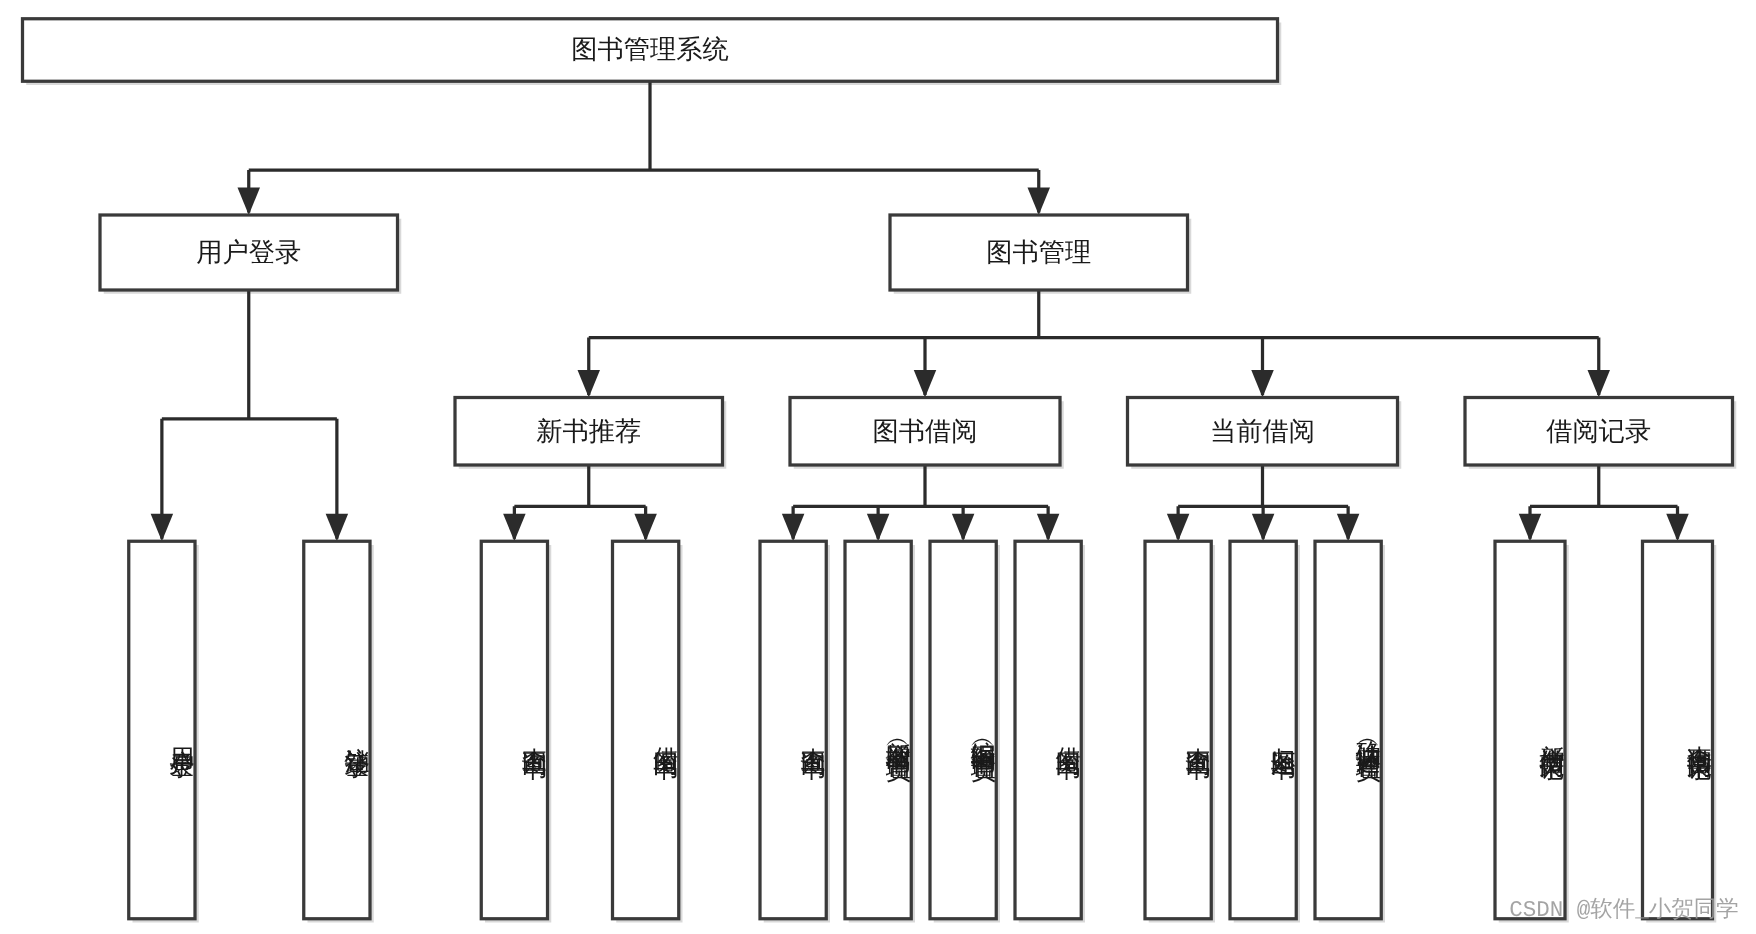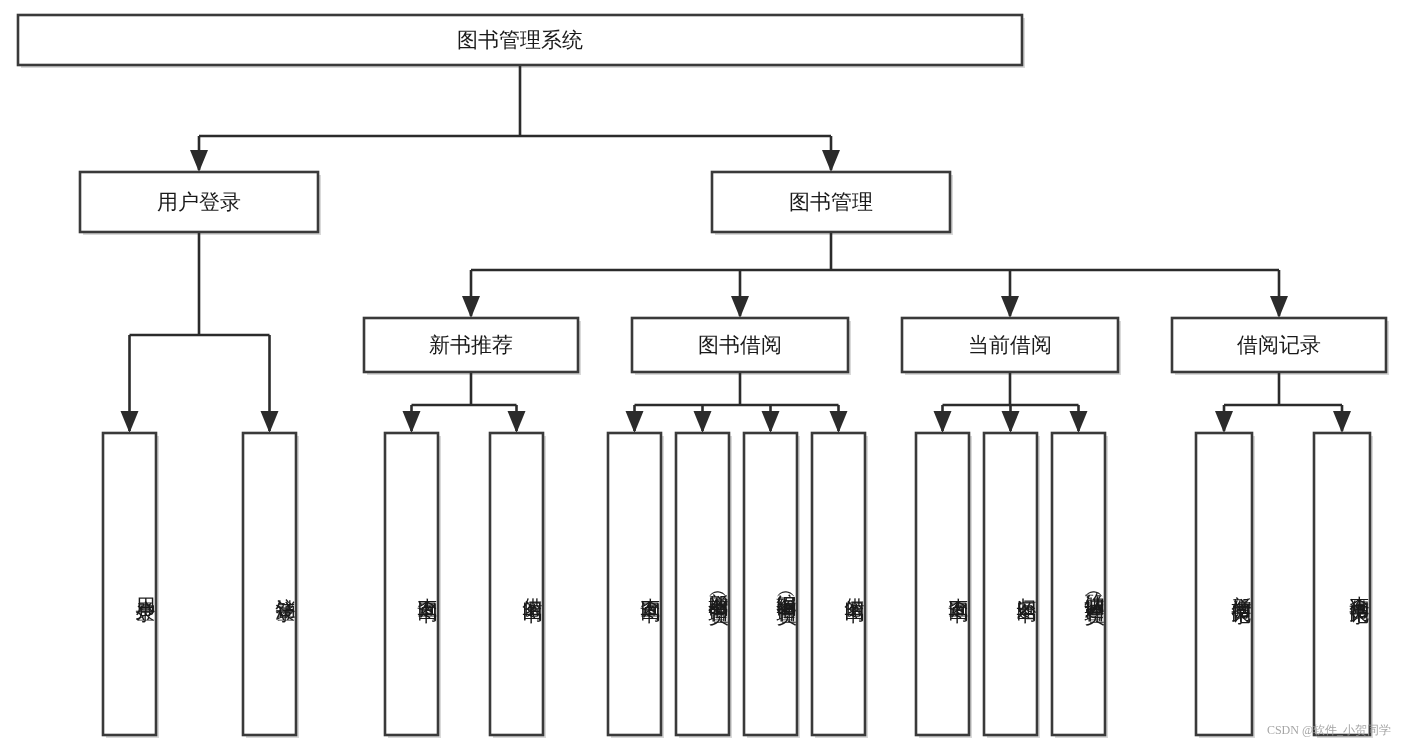--- a/index.html
+++ b/index.html
@@ -64,22 +64,22 @@
     display: flex;
     align-items: flex-start;
     justify-content: center;
     white-space: nowrap;
     pointer-events: none;
   }
   .watermark {
     position: absolute;
     right: 14px;
     bottom: 8px;
-    font-family: Liberation Serif, serif;
-    font-size: 12px;
+    font-family: Liberation Mono, monospace;
+    font-size: 18px;
     color: #9b9b9b;
     opacity: 0.9;
     white-space: nowrap;
   }
 </style>
 </head>
 <body>
 
 <div id="diagram-root">
 

